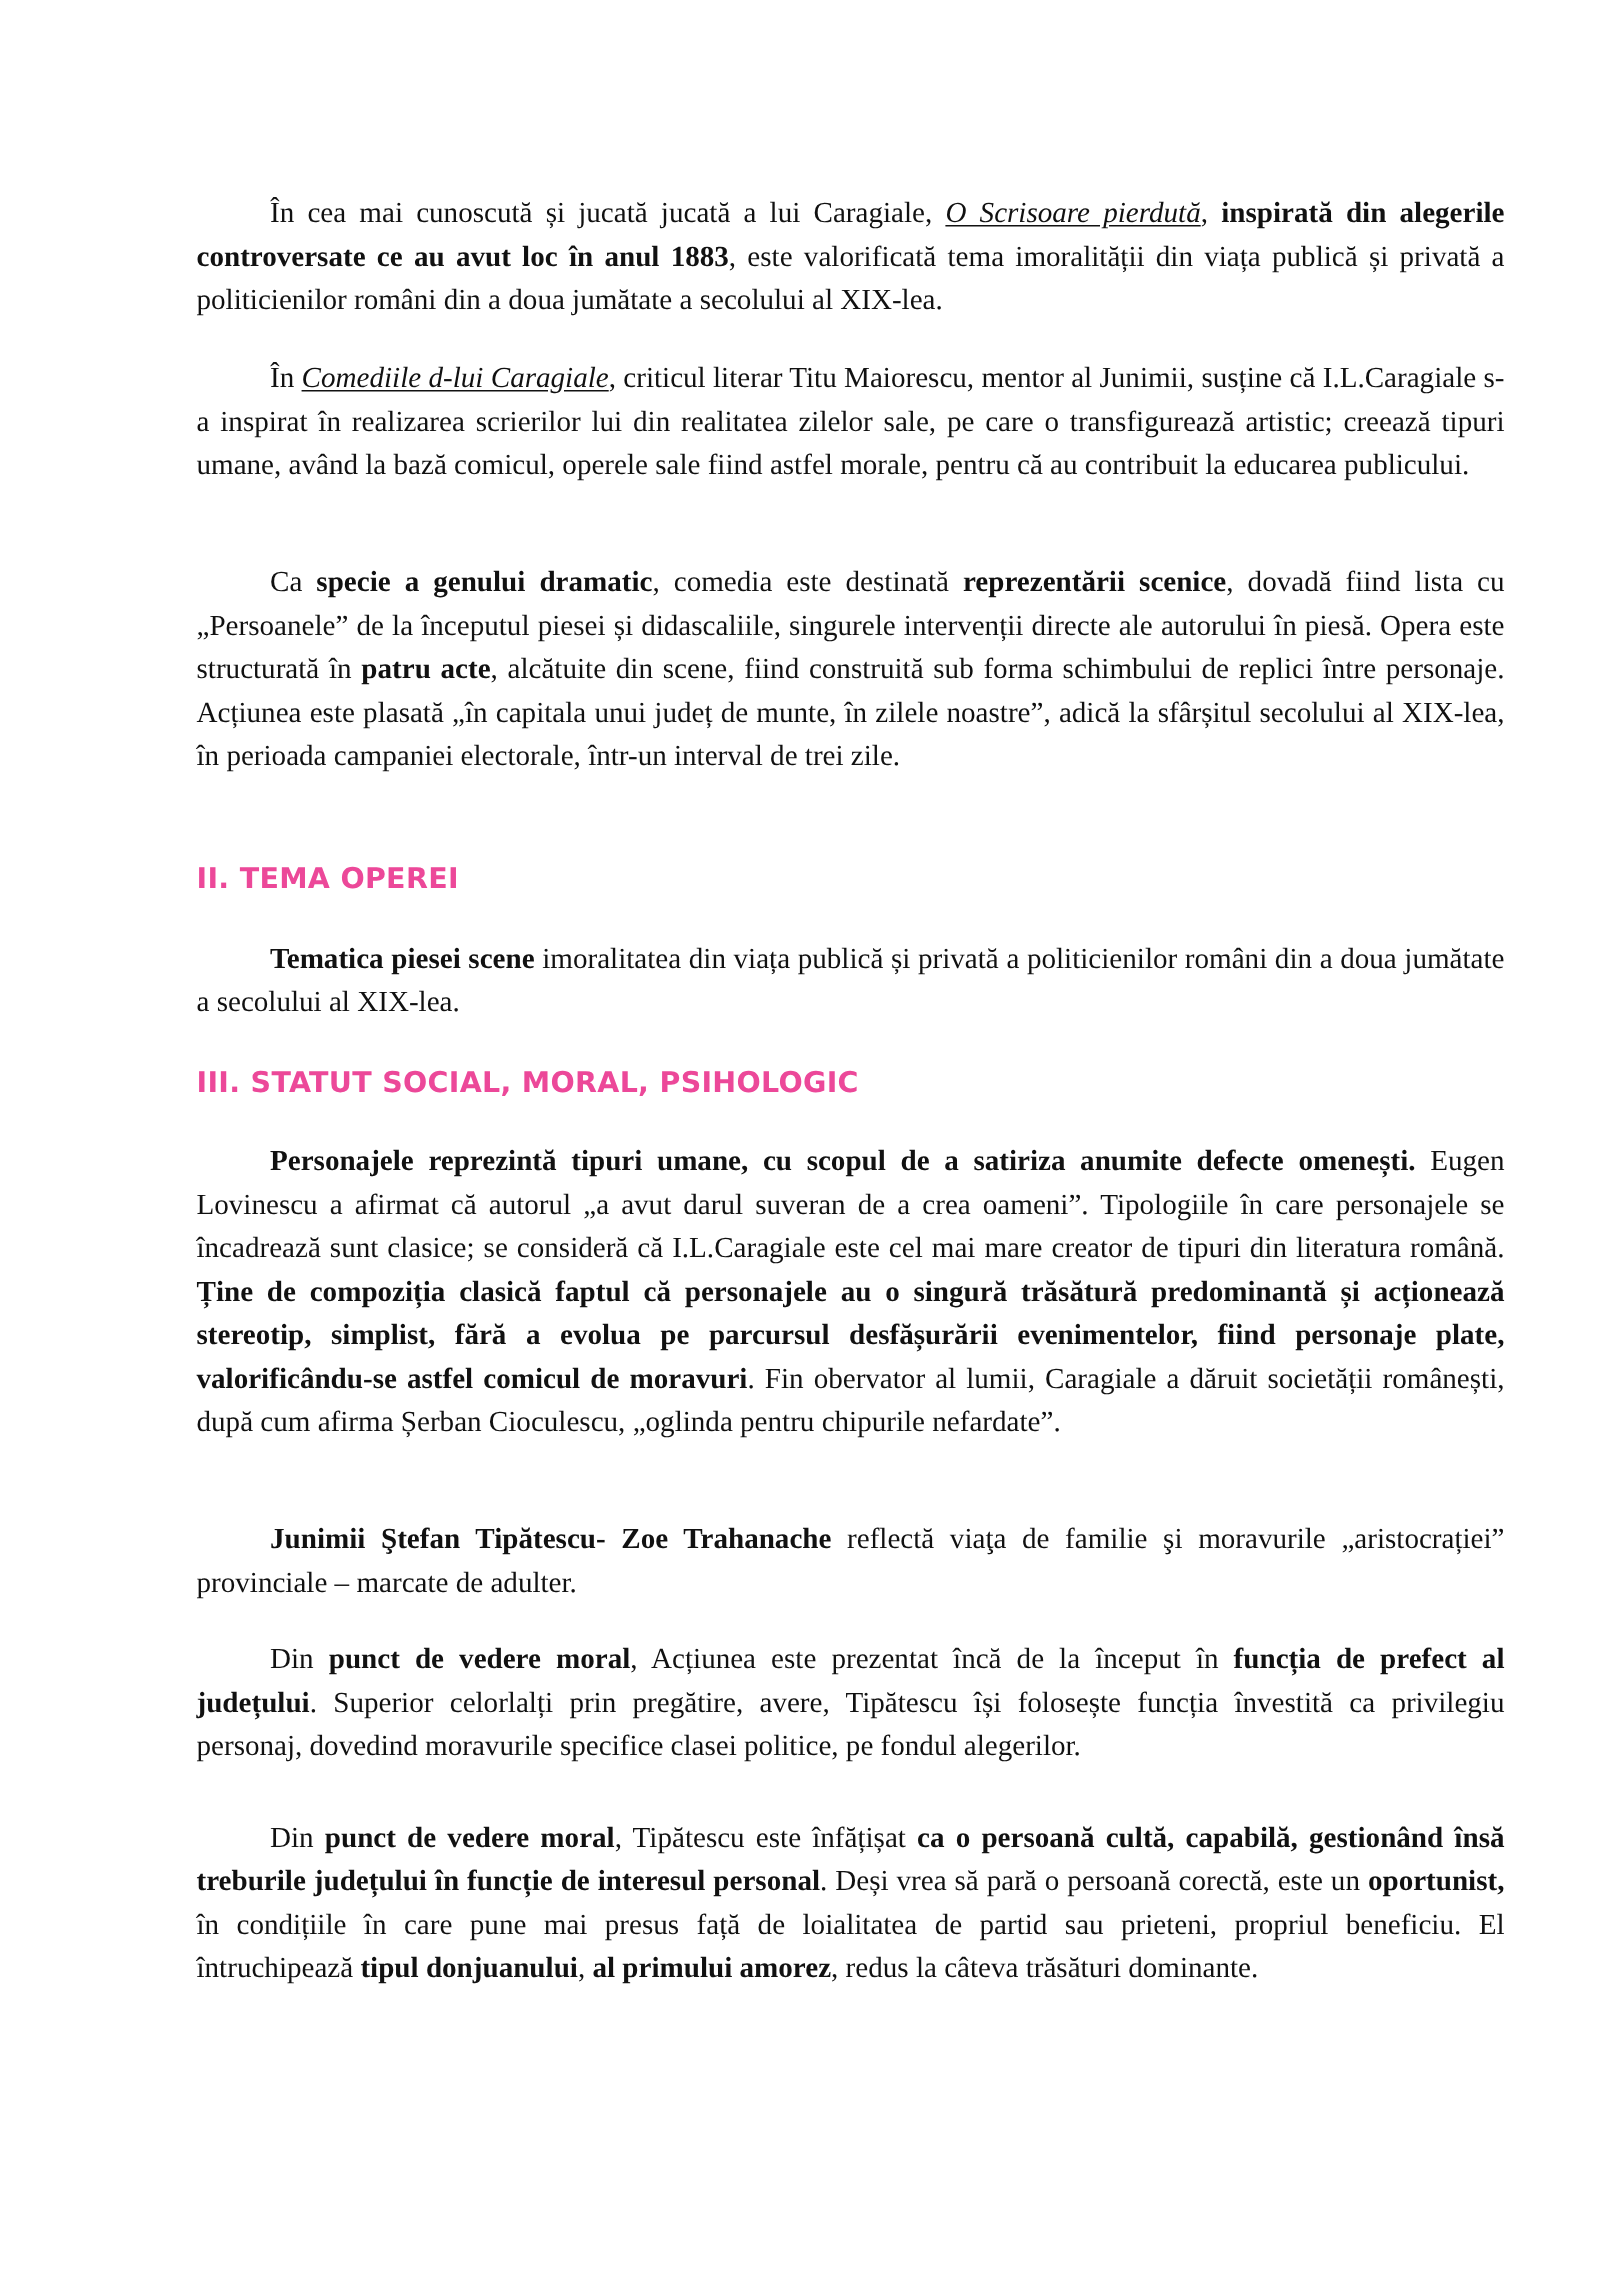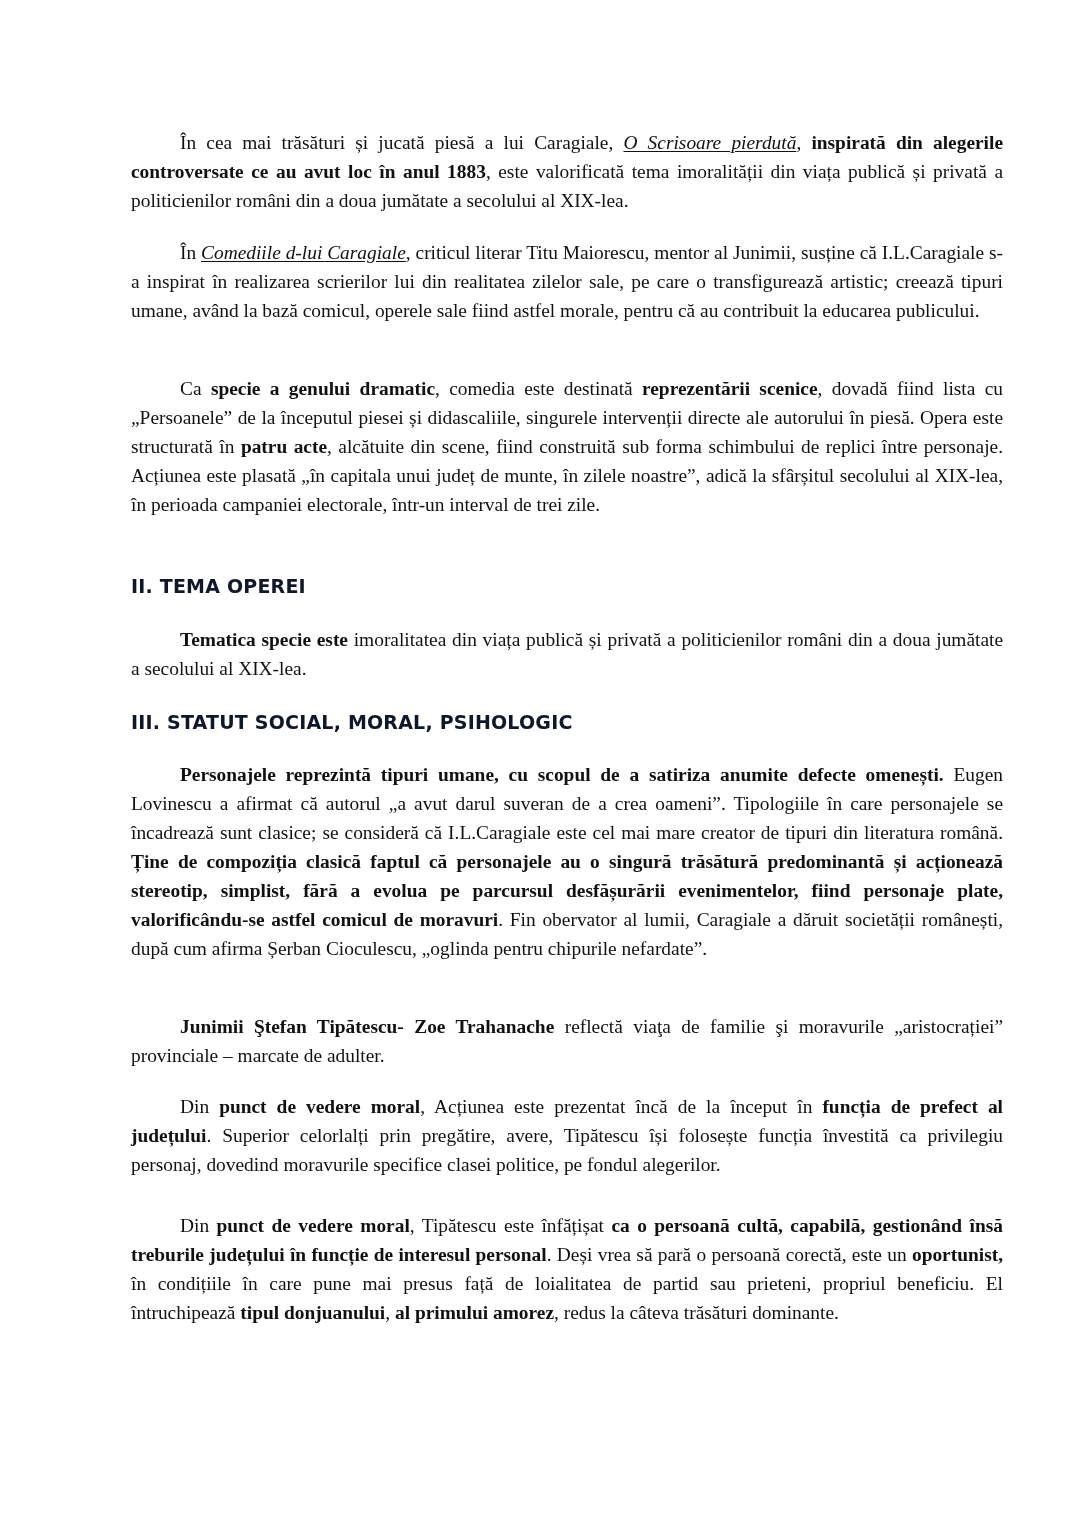--- a/index.html
+++ b/index.html
@@ -31,40 +31,40 @@
     }
     .para b { font-weight: bold; }
     .para u { text-decoration: underline; text-underline-offset: 2px; font-style: italic; }
     .heading {
       font-family: "DejaVu Sans", sans-serif;
       font-weight: bold;
       font-size: 19px;
       line-height: 26px;
       margin: 0;
       letter-spacing: 0.2px;
-      color: #0f172a;
+      color: #ec4899;
     }
     #p1 { position: absolute; top: 0; }
     #p2 { position: absolute; top: 110px; }
     #p3 { position: absolute; top: 246px; }
     #h2 { position: absolute; top: 445px; }
     #p4 { position: absolute; top: 497px; }
     #h3 { position: absolute; top: 581px; text-align: center; }
     #p5 { position: absolute; top: 632px; }
     #p6 { position: absolute; top: 884px; }
     #p7 { position: absolute; top: 964px; }
     #p8 { position: absolute; top: 1071px; margin-top: 12px; }
   </style>
 </head>
 <body>
 
 <div class="page">
-  <p class="para" id="p1"><span>În cea mai trăsături și jucată piesă a lui Caragiale, </span><u>O Scrisoare pierdută</u><span>, </span><b>inspirată din alegerile controversate ce au avut loc în anul 1883</b><span>, este valorificată tema imoralității din viața publică și privată a politicienilor români din a doua jumătate a secolului al XIX-lea.</span></p>
+  <p class="para" id="p1"><span>În cea mai cunoscută și jucată jucată a lui Caragiale, </span><u>O Scrisoare pierdută</u><span>, </span><b>inspirată din alegerile controversate ce au avut loc în anul 1883</b><span>, este valorificată tema imoralității din viața publică și privată a politicienilor români din a doua jumătate a secolului al XIX-lea.</span></p>
   <p class="para" id="p2"><span>În </span><u>Comediile d-lui Caragiale</u><span>, criticul literar Titu Maiorescu, mentor al Junimii, susține că I.L.Caragiale s-a inspirat în realizarea scrierilor lui din realitatea zilelor sale, pe care o transfigurează artistic; creează tipuri umane, având la bază comicul, operele sale fiind astfel morale, pentru că au contribuit la educarea publicului.</span></p>
   <p class="para" id="p3"><span>Ca </span><b>specie a genului dramatic</b><span>, comedia este destinată </span><b>reprezentării scenice</b><span>, dovadă fiind lista cu „Persoanele” de la începutul piesei și didascaliile, singurele intervenții directe ale autorului în piesă. Opera este structurată în </span><b>patru acte</b><span>, alcătuite din scene, fiind construită sub forma schimbului de replici între personaje. Acțiunea este plasată „în capitala unui județ de munte, în zilele noastre”, adică la sfârșitul secolului al XIX-lea, în perioada campaniei electorale, într-un interval de trei zile.</span></p>
   <h2 class="heading" id="h2">II. TEMA OPEREI</h2>
-  <p class="para" id="p4"><b>Tematica specie este</b><span> imoralitatea din viața publică și privată a politicienilor români din a doua jumătate a secolului al XIX-lea.</span></p>
+  <p class="para" id="p4"><b>Tematica piesei scene</b><span> imoralitatea din viața publică și privată a politicienilor români din a doua jumătate a secolului al XIX-lea.</span></p>
   <h2 class="heading" id="h3">III. STATUT SOCIAL, MORAL, PSIHOLOGIC</h2>
   <p class="para" id="p5"><b>Personajele reprezintă tipuri umane, cu scopul de a satiriza anumite defecte omenești.</b><span> Eugen Lovinescu a afirmat că autorul „a avut darul suveran de a crea oameni”. Tipologiile în care personajele se încadrează sunt clasice; se consideră că I.L.Caragiale este cel mai mare creator de tipuri din literatura română. </span><b>Ține de compoziția clasică faptul că personajele au o singură trăsătură predominantă și acționează stereotip, simplist, fără a evolua pe parcursul desfășurării evenimentelor, fiind personaje plate, valorificându-se astfel comicul de moravuri</b><span>. Fin obervator al lumii, Caragiale a dăruit societății românești, după cum afirma Șerban Cioculescu, „oglinda pentru chipurile nefardate”.</span></p>
   <p class="para" id="p6"><b>Junimii Ştefan Tipătescu- Zoe Trahanache</b><span> reflectă viaţa de familie şi moravurile „aristocrației” provinciale – marcate de adulter.</span></p>
   <p class="para" id="p7"><span>Din </span><b>punct de vedere moral</b><span>, Acțiunea este prezentat încă de la început în </span><b>funcția de prefect al județului</b><span>. Superior celorlalți prin pregătire, avere, Tipătescu își folosește funcția învestită ca privilegiu personaj, dovedind moravurile specifice clasei politice, pe fondul alegerilor.</span></p>
   <p class="para" id="p8"><span>Din </span><b>punct de vedere moral</b><span>, Tipătescu este înfățișat </span><b>ca o persoană cultă, capabilă, gestionând însă treburile județului în funcție de interesul personal</b><span>. Deși vrea să pară o persoană corectă, este un </span><b>oportunist,</b><span> în condițiile în care pune mai presus față de loialitatea de partid sau prieteni, propriul beneficiu. El întruchipează </span><b>tipul donjuanului</b><span>, </span><b>al primului amorez</b><span>, redus la câteva trăsături dominante.</span></p>
 </div>
 
 </body></html>

